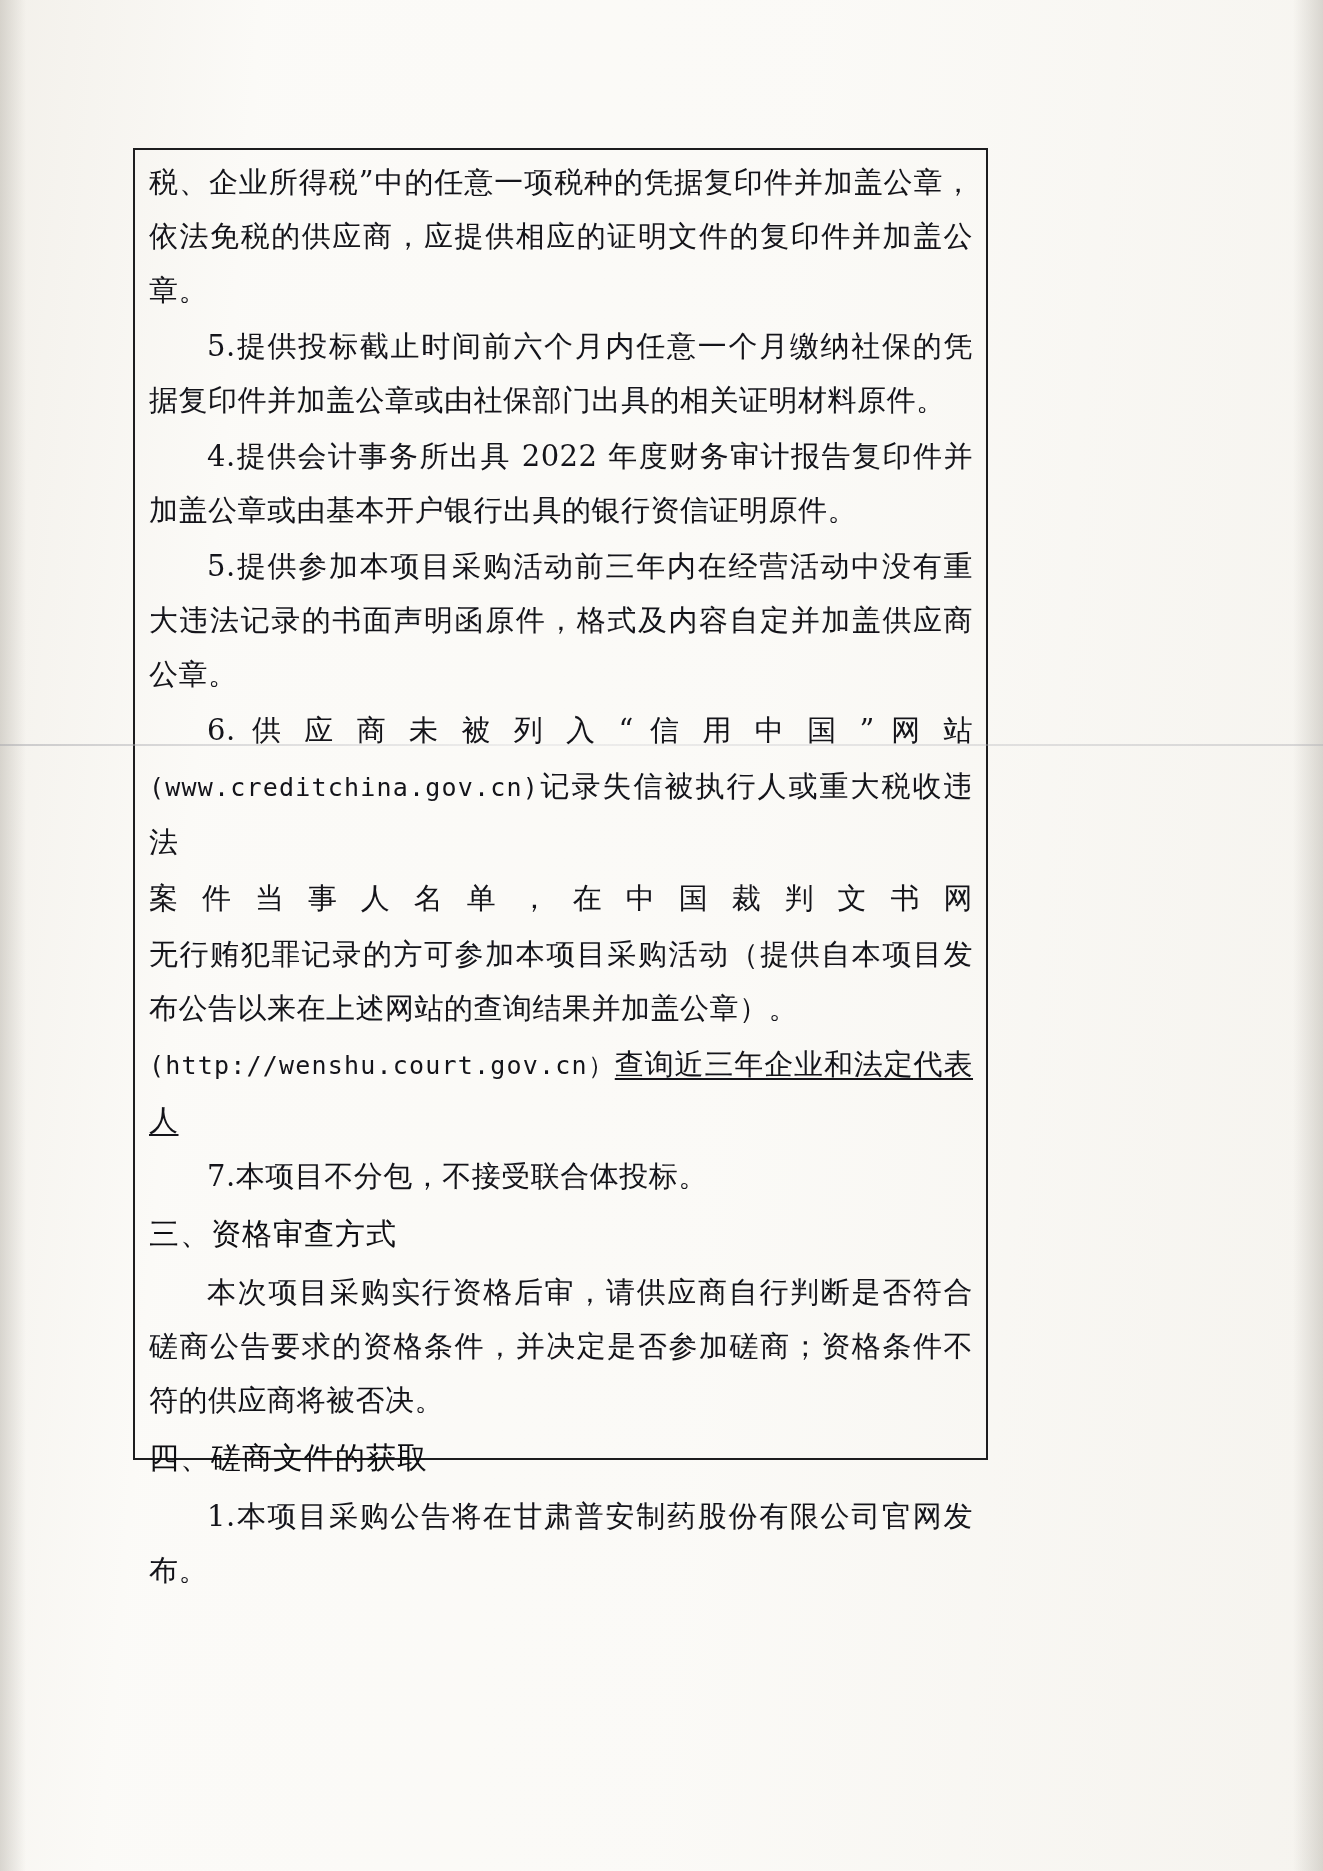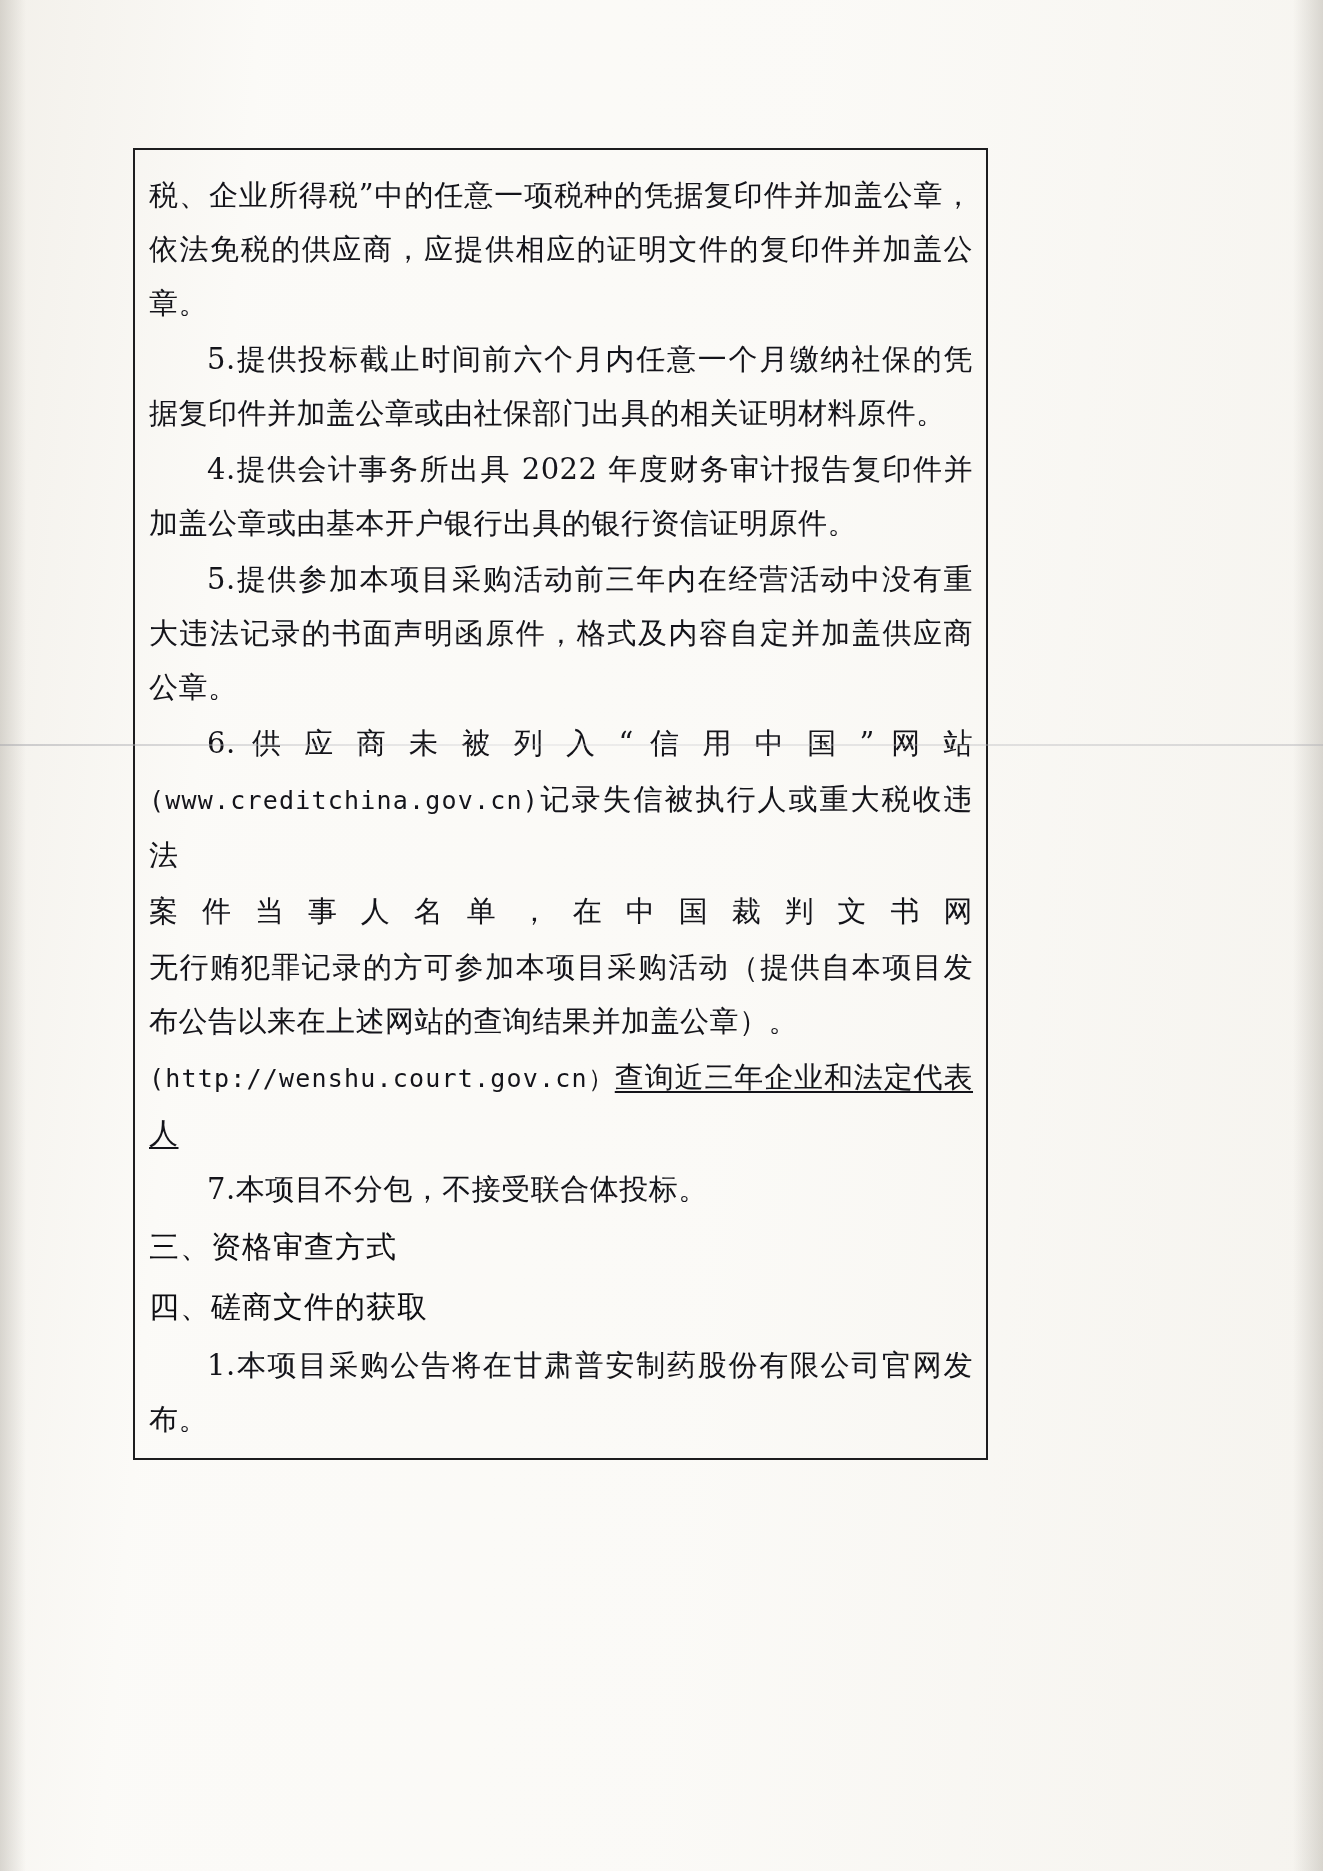--- a/index.html
+++ b/index.html
@@ -52,21 +52,21 @@
     top: 148px;
     width: 855px;
     height: 1312px;
     border: 2px solid #1d1d1f;
     box-sizing: border-box;
   }
 
   .content {
     position: absolute;
     left: 145px;
-    top: 168px;
+    top: 155px;
     width: 838px;
     box-sizing: border-box;
     padding: 0 10px 0 4px;
   }
 
   p {
     margin: 0 0 2px 0;
     font-size: 29px;
     line-height: 54px;
     color: #14141a;
@@ -124,20 +124,21 @@
   <p class="justify-spread">案 件 当 事 人 名 单 ， 在 中 国 裁 判 文 书 网</p>
 
   <p>无行贿犯罪记录的方可参加本项目采购活动（提供自本项目发布公告以来在上述网站的查询结果并加盖公章）。</p>
 
   <p><span class="url">(http://wenshu.court.gov.cn）</span><span class="underline-url">查询近三年企业和法定代表人</span></p>
 
   <p class="indent">7.本项目不分包，不接受联合体投标。</p>
 
   <p class="heading">三、资格审查方式</p>
 
+  <p class="indent">本次项目采购实行资格后审，请供应商自行判断是否符合磋商公告要求的资格条件，并决定是否参加磋商；资格条件不符的供应商将被否决。</p>
 
   <p class="heading">四、磋商文件的获取</p>
 
   <p class="indent">1.本项目采购公告将在甘肃普安制药股份有限公司官网发布。</p>
 
 </div>
 
 <div class="fold-line"></div>
 
 </body></html>

